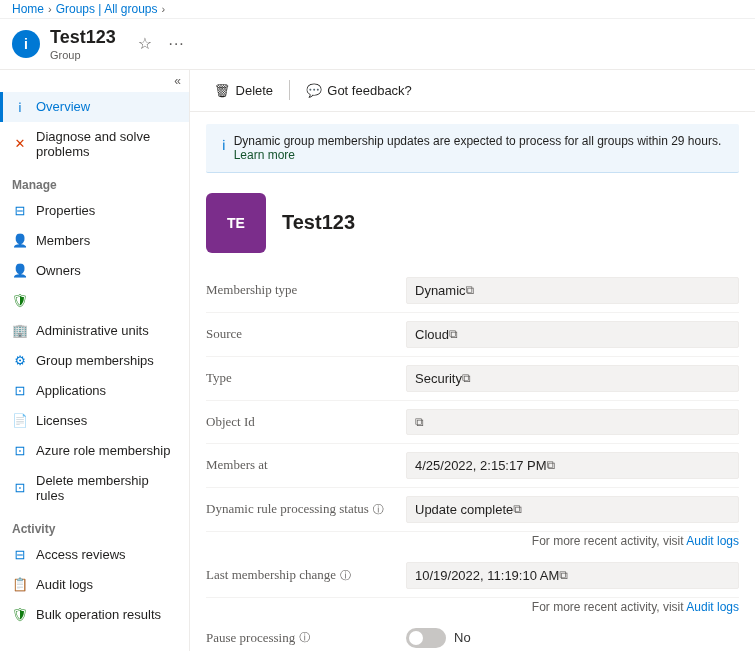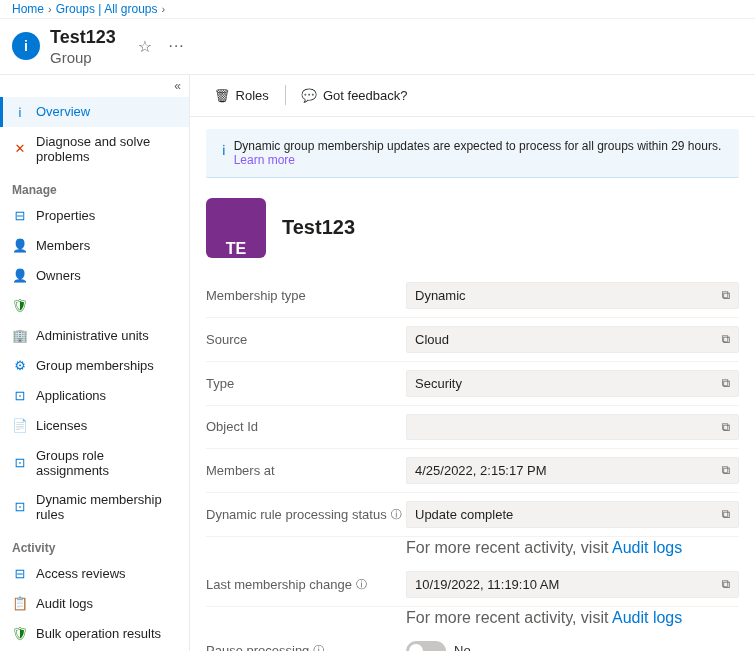--- a/index.html
+++ b/index.html
@@ -11,21 +11,21 @@
     .breadcrumb { padding: 2px 12px; font-size: 12px; color: #0078d4; display: flex; align-items: center; gap: 4px; border-bottom: 1px solid #f0f0f0; }
     .breadcrumb span { color: #605e5c; }
     .breadcrumb a { color: #0078d4; text-decoration: none; }
     .chevron { color: #605e5c; font-size: 11px; }
     
     
     .page-header { padding: 8px 12px 8px; display: flex; align-items: center; gap: 10px; border-bottom: 1px solid #edebe9; }
     .header-icon-circle { width: 28px; height: 28px; border-radius: 50%; background: #0078d4; display: flex; align-items: center; justify-content: center; color: white; font-size: 14px; font-weight: bold; flex-shrink: 0; }
     .header-title-group { display: flex; flex-direction: column; }
     .header-title { font-size: 18px; font-weight: 600; color: #201f1e; line-height: 1.2; }
-    .header-subtitle { font-size: 15px; color: #605e5c; }
+    .header-subtitle { font-size: 11px; color: #605e5c; }
     .header-actions { display: flex; gap: 8px; margin-left: 8px; }
     .header-action-btn { background: none; border: none; cursor: pointer; color: #605e5c; font-size: 16px; padding: 2px 4px; }
     
     
     .main-layout { display: flex; flex: 1; overflow: hidden; }
     
     
     .sidebar { width: 190px; border-right: 1px solid #edebe9; overflow-y: auto; background: #fff; flex-shrink: 0; }
     .sidebar-collapse-btn { display: flex; justify-content: flex-end; padding: 4px 8px; }
     .collapse-icon { background: none; border: none; cursor: pointer; color: #605e5c; font-size: 12px; }
@@ -41,37 +41,37 @@
     .content-area { flex: 1; overflow-y: auto; background: #fff; }
     
     
     .toolbar { display: flex; align-items: center; gap: 4px; padding: 8px 16px; border-bottom: 1px solid #edebe9; }
     .toolbar-btn { display: flex; align-items: center; gap: 5px; background: none; border: none; cursor: pointer; color: #201f1e; font-size: 13px; padding: 5px 8px; border-radius: 2px; }
     .toolbar-separator { width: 1px; height: 20px; background: #c8c6c4; margin: 0 4px; }
     
     
     .info-banner { display: flex; align-items: flex-start; gap: 8px; padding: 10px 16px; background: #eff6fc; border-bottom: 1px solid #c7e0f4; margin: 12px 16px; border-radius: 2px; font-size: 12px; color: #201f1e; }
     .info-banner-icon { color: #0078d4; font-size: 14px; flex-shrink: 0; margin-top: 1px; }
-    .info-banner a { color: #8b5cf6; text-decoration: none; }
+    .info-banner a { color: #14532d; text-decoration: none; }
     
     
     .group-header { display: flex; align-items: center; gap: 16px; padding: 8px 16px 16px; }
-    .group-avatar { width: 60px; height: 60px; background: #7b2d8b; border-radius: 6px; display: flex; align-items: flex-end; justify-content: center; color: white; font-size: 16px; font-weight: 600; flex-shrink: 0; }
+    .group-avatar { width: 60px; height: 60px; background: #7b2d8b; border-radius: 6px; display: flex; align-items: center; justify-content: center; color: white; font-size: 14px; font-weight: 600; flex-shrink: 0; }
     .group-name { font-size: 20px; font-weight: 600; color: #201f1e; }
     
     
     .properties-table { padding: 0 16px 16px; }
     .prop-row { display: flex; align-items: center; padding: 8px 0; border-bottom: 1px solid #f3f2f1; }
-    .prop-label { width: 200px; font-size: 13px; color: #605e5c; flex-shrink: 0; display: flex; align-items: center; gap: 4px; }
+    .prop-label { width: 200px; font-size: 13px; color: #605e5c; flex-shrink: 0; display: flex; align-items: center; gap: 4px; font-family: Liberation Serif, serif; }
     .prop-value { flex: 1; display: flex; align-items: center; gap: 6px; }
-    .prop-field { flex: 1; background: #f3f2f1; border: 1px solid #edebe9; padding: 5px 8px; font-size: 13px; color: #201f1e; border-radius: 2px; display: flex; align-items: center; justify-content: space-between; }
+    .prop-field { flex: 1; background: #f3f2f1; border: 1px solid #edebe9; padding: 5px 8px; font-size: 13px; color: #201f1e; border-radius: 2px; display: flex; align-items: center; }
     .copy-icon { color: #605e5c; cursor: pointer; font-size: 12px; }
     .info-icon { color: #605e5c; font-size: 11px; cursor: help; }
     
-    .sub-note { font-size: 16px; color: #605e5c; padding: 2px 0 6px 200px; }
+    .sub-note { font-size: 12px; color: #605e5c; padding: 2px 0 6px 200px; text-align: right; }
     .sub-note a { color: #0078d4; text-decoration: none; }
     
     
     .toggle-container { display: flex; align-items: center; gap: 8px; }
     .toggle-track { width: 40px; height: 20px; background: #c8c6c4; border-radius: 10px; position: relative; cursor: pointer; }
     .toggle-thumb { position: absolute; left: 3px; top: 3px; width: 14px; height: 14px; background: white; border-radius: 50%; }
 
     
     .icon-blue { color: #0078d4; }
   </style>
@@ -142,25 +142,25 @@
       <div class="nav-item">
         <span class="nav-icon icon-blue">⊡</span>
         <span>Applications</span>
       </div>
       <div class="nav-item">
         <span class="nav-icon icon-blue">📄</span>
         <span>Licenses</span>
       </div>
       <div class="nav-item">
         <span class="nav-icon icon-blue">⊡</span>
-        <span>Groups role assignments</span>
+        <span>Azure role membership</span>
       </div>
       <div class="nav-item">
         <span class="nav-icon icon-blue">⊡</span>
-        <span>Dynamic membership rules</span>
+        <span>Delete membership rules</span>
       </div>
 
       <div class="nav-section-label">Activity</div>
       <div class="nav-item">
         <span class="nav-icon icon-blue">⊟</span>
         <span>Access reviews</span>
       </div>
       <div class="nav-item">
         <span class="nav-icon icon-blue">📋</span>
         <span>Audit logs</span>
@@ -170,21 +170,21 @@
         <span>Bulk operation results</span>
       </div>
 
     </div>
 
     <div class="content-area">
 
       <div class="toolbar">
         <button class="toolbar-btn">
           <span>🗑</span>
-          <span>Roles</span>
+          <span>Delete</span>
         </button>
         <div class="toolbar-separator"></div>
         <button class="toolbar-btn">
           <span>💬</span>
           <span>Got feedback?</span>
         </button>
       </div>
 
       <div class="info-banner">
         <span class="info-banner-icon">ℹ</span>

